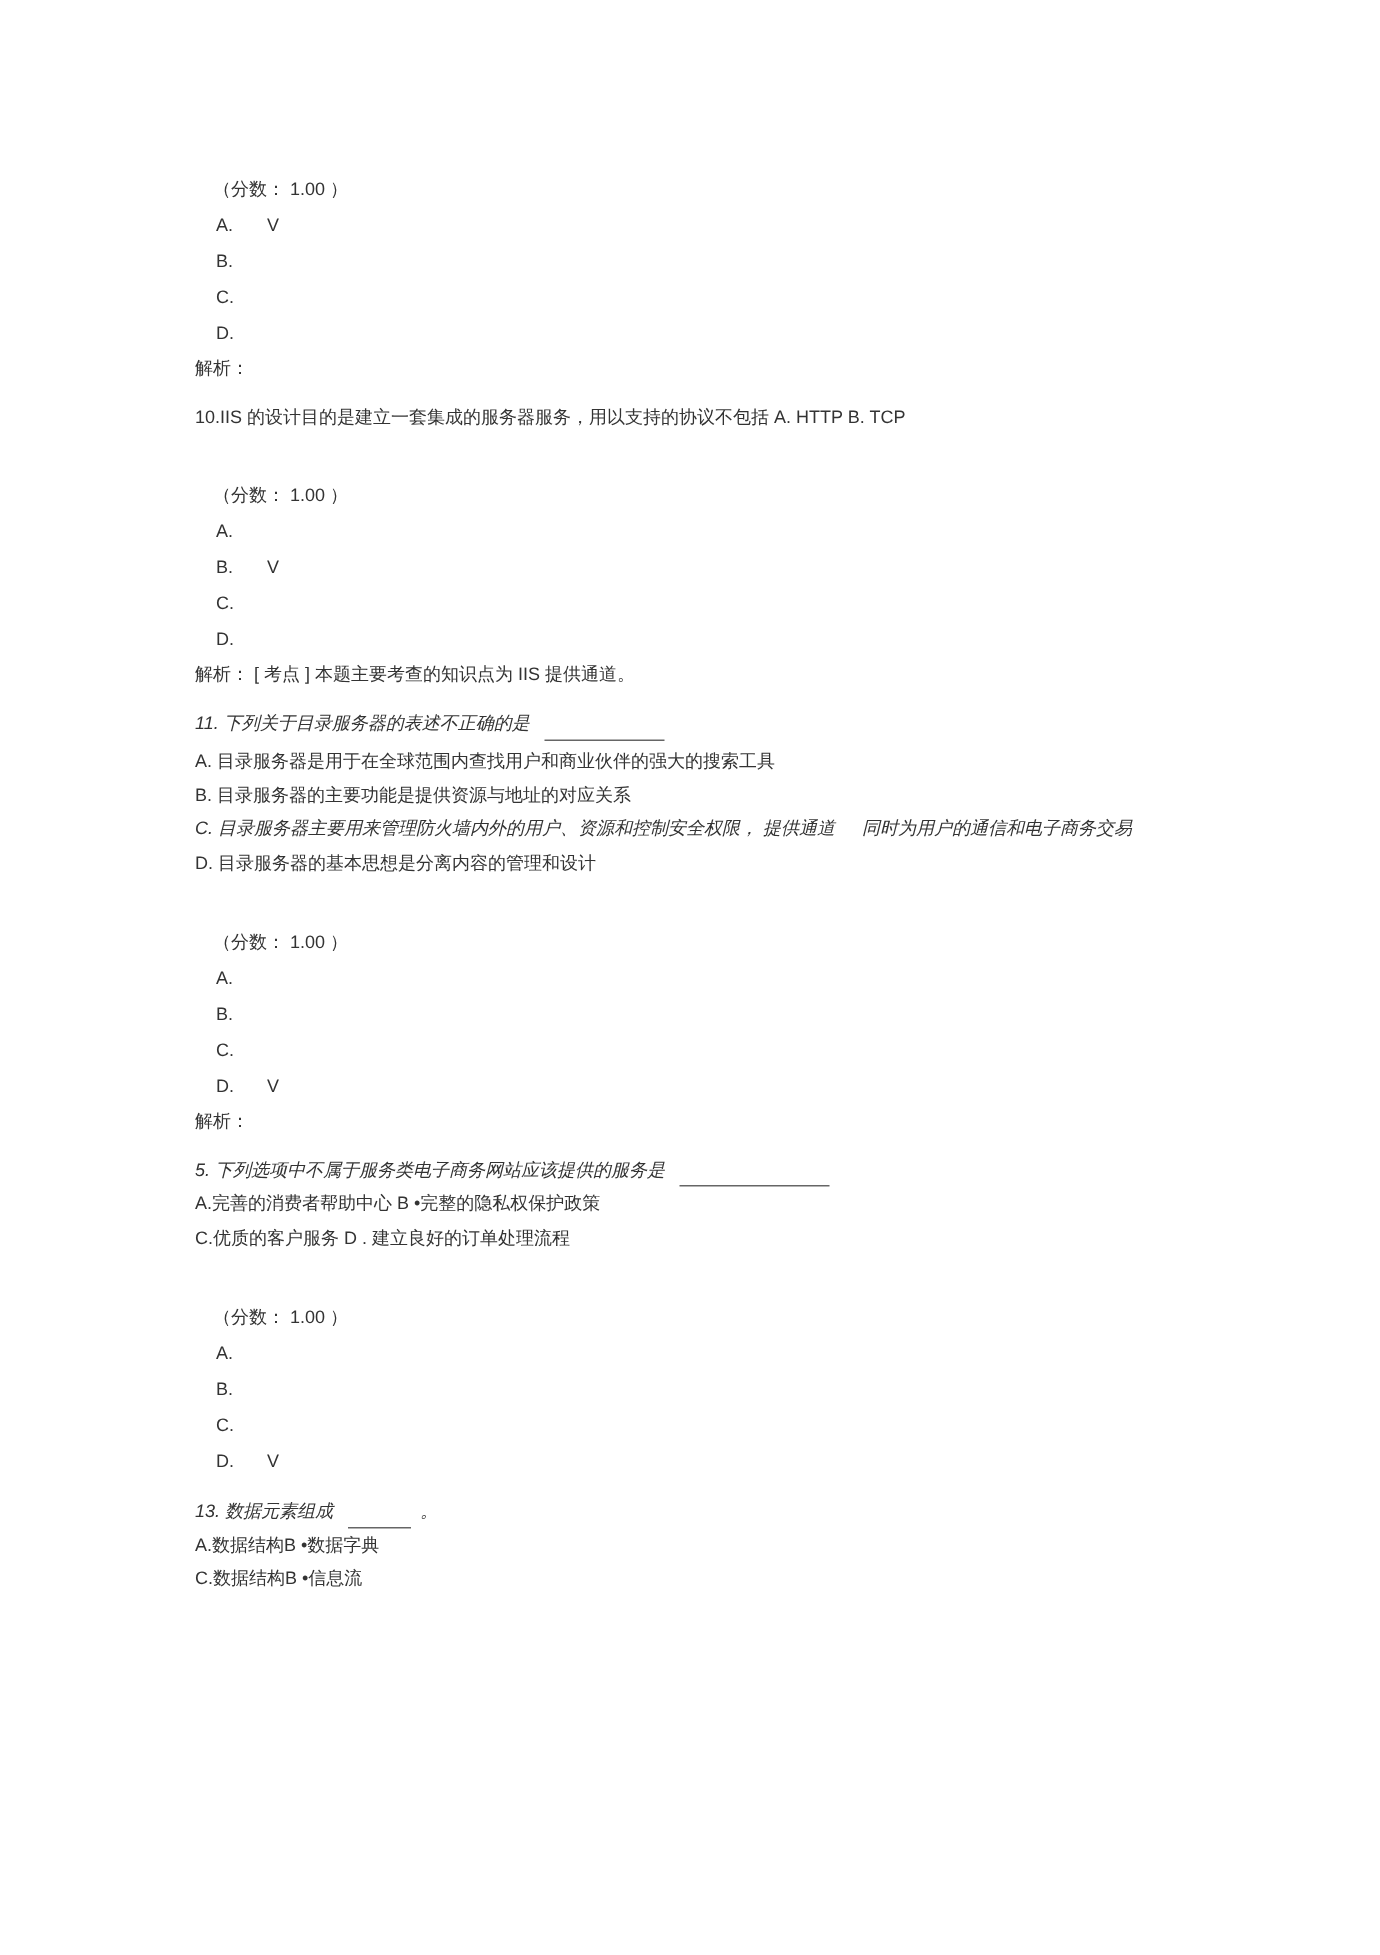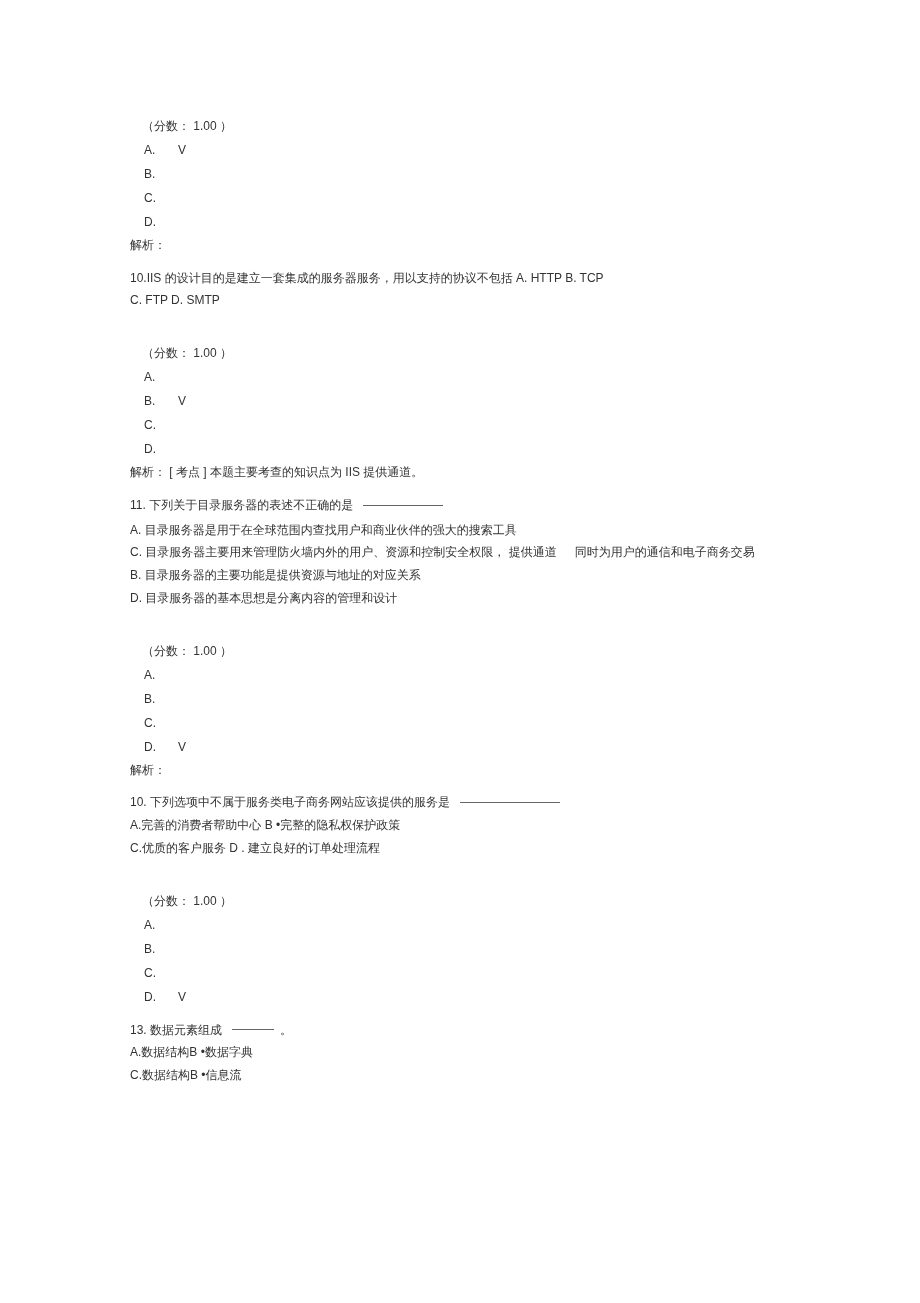--- a/index.html
+++ b/index.html
@@ -16,21 +16,21 @@
     .score { margin-left: 12px; }
     .options { margin-left: 14px; line-height: 2.0; }
     .option-row { display: flex; align-items: baseline; }
     .option-letter { display: inline-block; width: 34px; font-family: Arial, sans-serif; }
     .mark { font-family: Arial, sans-serif; }
     .q-text { }
     .blank { display: inline-block; border-bottom: 1px solid #666; height: 1px; vertical-align: baseline; margin: 0 2px; }
     .q11-opts { margin-top: 2px; }
     .q11-line { display: block; }
     .spacer-sm { height: 30px; }
-    .q-line { display: flex; flex-wrap: wrap; align-items: center; }
+    .q-line { display: flex; flex-wrap: wrap; align-items: flex-end; font-style: italic; }
     .side-note { margin-left: 18px; font-size: 12px; }
     .endspace { margin-left: 4px; }
   </style>
 </head>
 <body>
 
 <div class="block">
   <div class="score">（分数：  1.00 ）</div>
   <div class="options">
     <div class="option-row">
@@ -45,21 +45,20 @@
     </div>
     <div class="option-row">
       <span class="option-letter">D.</span>
     </div>
   </div>
   <div>解析：</div>
 </div>
 
 <div class="block">
   <div class="q-text">10.IIS 的设计目的是建立一套集成的服务器服务，用以支持的协议不包括  A.   HTTP B.  TCP</div>
-  <div class="q-text">C.  FTP D.  SMTP</div>
   <div class="spacer-sm"></div>
   <div class="score">（分数：  1.00 ）</div>
   <div class="options">
     <div class="option-row">
       <span class="option-letter">A.</span>
     </div>
     <div class="option-row">
       <span class="option-letter">B.</span>
       <span class="mark">V</span>
     </div>
@@ -73,25 +72,25 @@
   <div>解析：  [ 考点 ] 本题主要考查的知识点为 IIS 提供通道。</div>
 </div>
 
 <div class="block">
   <div class="q-line">
     <span>11.  下列关于目录服务器的表述不正确的是</span>
     <span class="blank" style="width:80px; margin-left:10px;"></span>
   </div>
   <div class="q11-opts">
     <div class="q11-line">A.  目录服务器是用于在全球范围内查找用户和商业伙伴的强大的搜索工具</div>
+    <div class="q11-line">B.  目录服务器的主要功能是提供资源与地址的对应关系</div>
     <div class="q11-line q-line">
       <span>C.  目录服务器主要用来管理防火墙内外的用户、资源和控制安全权限，  提供通道</span>
       <span class="side-note">同时为用户的通信和电子商务交易</span>
     </div>
-    <div class="q11-line">B.  目录服务器的主要功能是提供资源与地址的对应关系</div>
     <div class="q11-line">D.  目录服务器的基本思想是分离内容的管理和设计</div>
   </div>
   <div class="spacer-sm"></div>
   <div class="score">（分数：  1.00 ）</div>
   <div class="options">
     <div class="option-row">
       <span class="option-letter">A.</span>
     </div>
     <div class="option-row">
       <span class="option-letter">B.</span>
@@ -102,21 +101,21 @@
     <div class="option-row">
       <span class="option-letter">D.</span>
       <span class="mark">V</span>
     </div>
   </div>
   <div>解析：</div>
 </div>
 
 <div class="block">
   <div class="q-line">
-    <span>10.  下列选项中不属于服务类电子商务网站应该提供的服务是</span>
+    <span>5.  下列选项中不属于服务类电子商务网站应该提供的服务是</span>
     <span class="blank" style="width:100px; margin-left:10px;"></span>
   </div>
   <div>A.完善的消费者帮助中心  B •完整的隐私权保护政策</div>
   <div>C.优质的客户服务  D . 建立良好的订单处理流程</div>
   <div class="spacer-sm"></div>
   <div class="score">（分数：  1.00 ）</div>
   <div class="options">
     <div class="option-row">
       <span class="option-letter">A.</span>
     </div>

